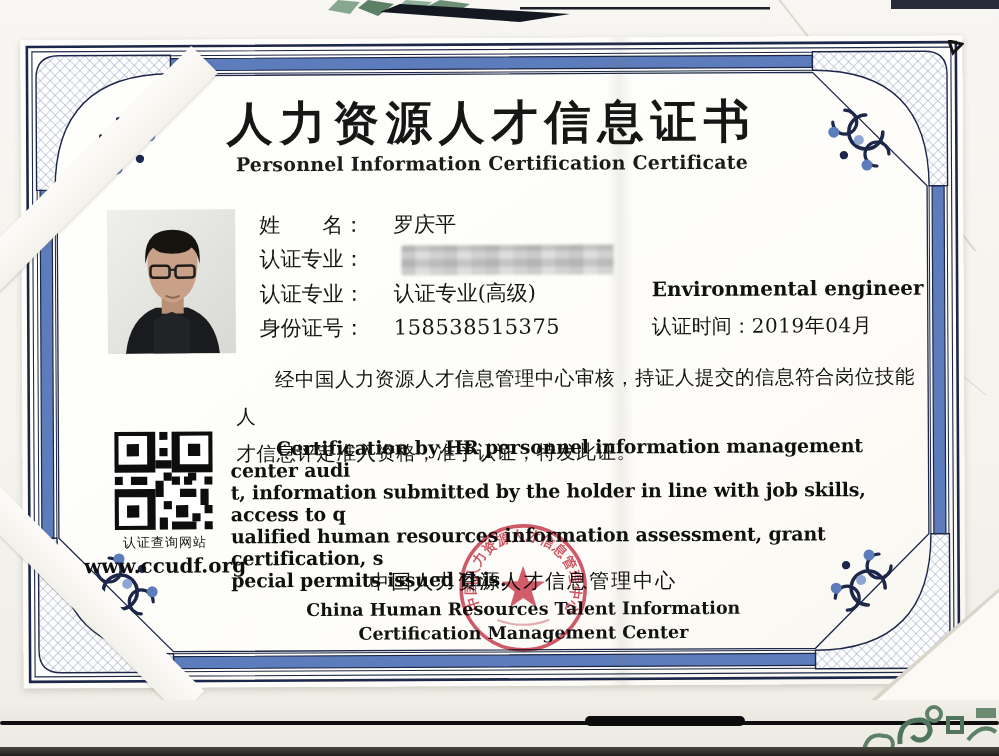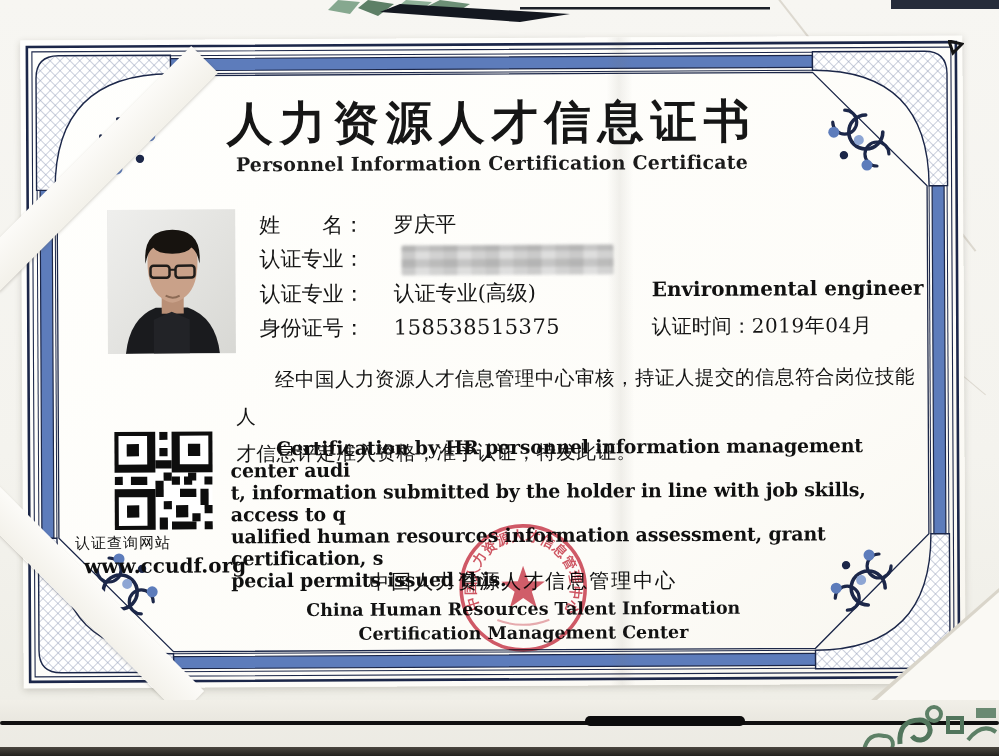--- a/index.html
+++ b/index.html
@@ -38,21 +38,21 @@
      repeating-linear-gradient(90deg,#c2c2c2 0 14px,#d9d9d9 14px 28px,#cbcbcb 28px 42px),
      repeating-linear-gradient(0deg,rgba(255,255,255,.35) 0 8px,rgba(140,140,140,.30) 8px 16px);
     background-blend-mode:multiply;filter:blur(1.6px);opacity:.85;}
   .r-prof{position:absolute;left:630px;top:240px;font-size:20px;font-weight:bold;color:#111;}
   .r-time{position:absolute;left:630px;top:276px;font-size:20px;color:#151515;}
   .body-zh{position:absolute;left:214px;top:322px;width:688px;font-size:19.5px;line-height:37px;
     color:#141414;white-space:pre-line;text-indent:2em;letter-spacing:.5px;}
   .body-en{position:absolute;left:208px;top:398px;width:692px;font-size:19px;font-weight:bold;line-height:22px;
     color:#101010;white-space:pre-line;text-indent:2.4em;letter-spacing:-0.2px;}
   .qr-wrap{position:absolute;left:92px;top:392px;width:98px;height:98px;}
-  .qr-cap{position:absolute;left:52px;top:494px;width:180px;text-align:left;font-size:15px;color:#141414;letter-spacing:1px;}
+  .qr-cap{position:absolute;left:52px;top:494px;width:180px;text-align:center;font-size:13px;color:#141414;letter-spacing:1px;}
   .qr-url{position:absolute;left:40px;top:514px;width:204px;text-align:center;font-size:20px;font-weight:bold;color:#0e0e0e;}
   .footer{position:absolute;left:230px;top:530px;width:540px;text-align:center;color:#121212;}
   .footer .f-zh{font-size:20px;letter-spacing:2px;}
   .footer .f-en{font-size:17.5px;font-weight:bold;margin-top:4px;}
   .seal{position:absolute;left:412px;top:462px;width:176px;height:176px;mix-blend-mode:multiply;opacity:.93;}
   
   .tape{position:absolute;background:linear-gradient(180deg,#fcfbf8,#f3f1ea);box-shadow:0 1px 3px rgba(90,85,70,.25);}
   .tape.tl{left:-60px;top:150px;width:310px;height:38px;transform:rotate(-45deg);}
   .tape.bl{left:-64px;top:580px;width:300px;height:34px;transform:rotate(45deg);}
   .tri-br{position:absolute;left:868px;top:592px;width:131px;height:116px;background:#faf9f4;

